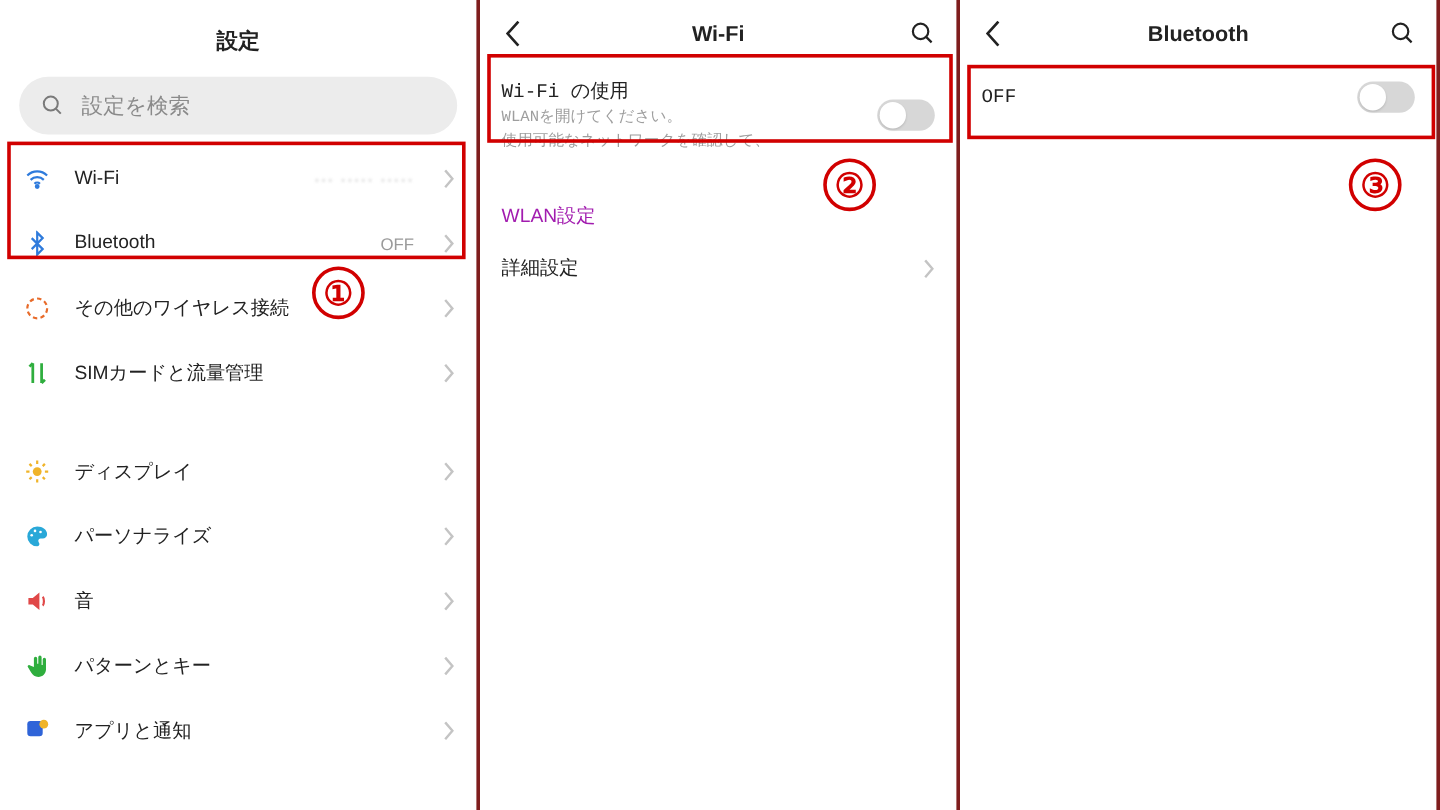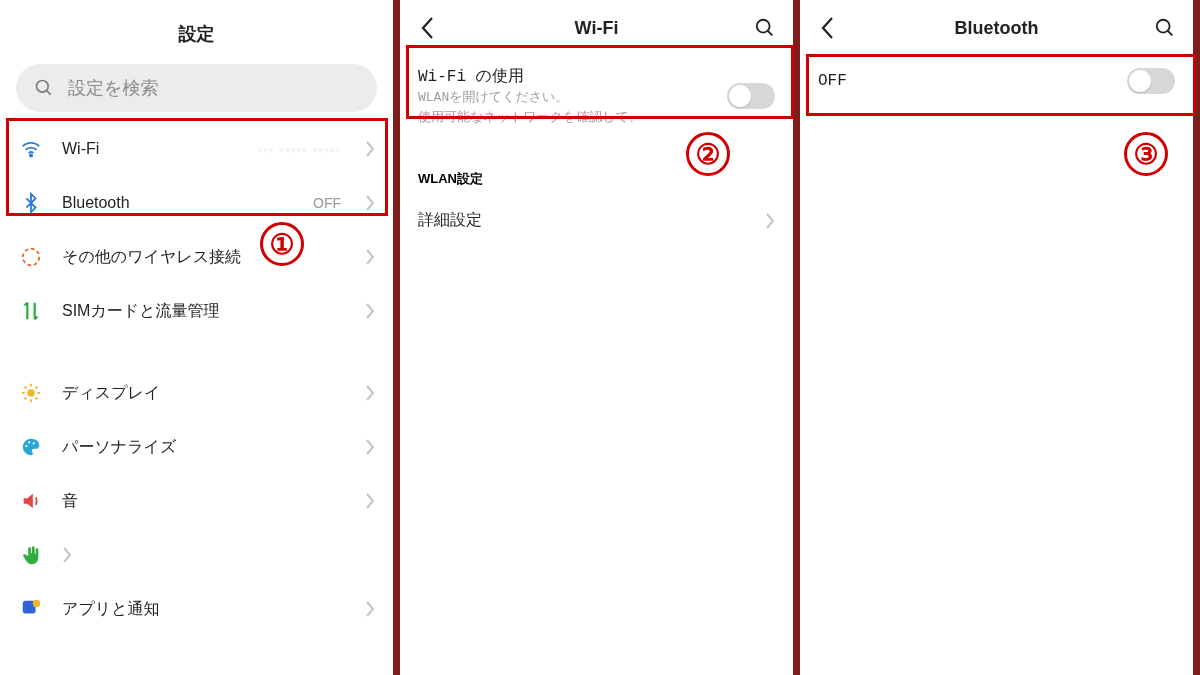--- a/index.html
+++ b/index.html
@@ -9,21 +9,21 @@
     display: flex;
     font-family: -apple-system, "Segoe UI", "Hiragino Sans", "Meiryo", sans-serif;
     background: #fff;
     color: #222;
     overflow: hidden;
     position: relative;
   }
   .panel {
     width: 400px;
     height: 675px;
-    border-right: 7px solid #7f1d1d;
+    border-right: 3px solid #7f1d1d;
     position: relative;
     background: #fff;
   }
   .panel:last-child { border-right: none; }
 
   
   .p1-title {
     text-align: center;
     font-size: 18px;
     font-weight: 600;
@@ -113,23 +113,23 @@
     content:"";
     position:absolute;
     width: 22px; height: 22px;
     background:#fff;
     border-radius:50%;
     top:2px; left:2px;
     box-shadow: 0 1px 2px rgba(0,0,0,.15);
   }
   .section-gap { height: 34px; }
   .section-label {
-    font-size: 13px;
-    font-weight: 700;
-    color: #000000;
+    font-size: 16px;
+    font-weight: 400;
+    color: #a21caf;
     padding: 0 18px 8px 18px;
   }
   .row2 {
     display:flex;
     align-items:center;
     padding: 14px 18px;
   }
   .row2 .label { flex:1; font-size:16px; }
 
   
@@ -290,20 +290,21 @@
         </svg>
       </span>
   </div>
 
   <div class="list-item">
     <span class="list-icon">
       <svg viewBox="0 0 24 24" fill="#2fae3e">
           <path d="M9 11V5a1.5 1.5 0 113 0v5h1V4a1.5 1.5 0 113 0v7h1V6a1.5 1.5 0 113 0v9c0 4-3 7-7 7-3 0-5-1.5-6.5-4l-3-5c-.6-1 .5-2.2 1.6-1.7L9 13v-2z"></path>
         </svg>
     </span>
+    <span class="list-label">パターンとキー</span>
     <span class="chevron">
         <svg viewBox="0 0 10 16">
           <path d="M2 1l6 7-6 7" fill="none" stroke="#c4c4c4" stroke-width="2"></path>
         </svg>
       </span>
   </div>
 
   <div class="list-item">
     <span class="list-icon">
       <svg viewBox="0 0 24 24" fill="#2f64d8">

